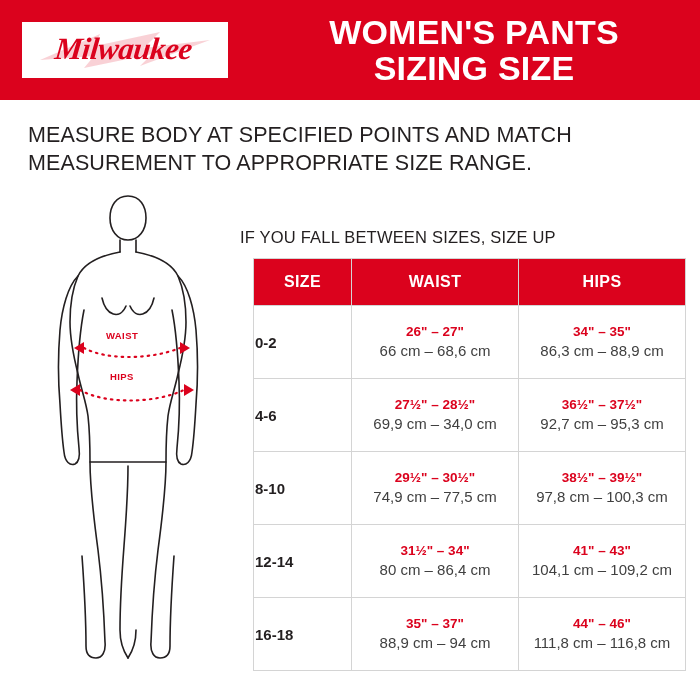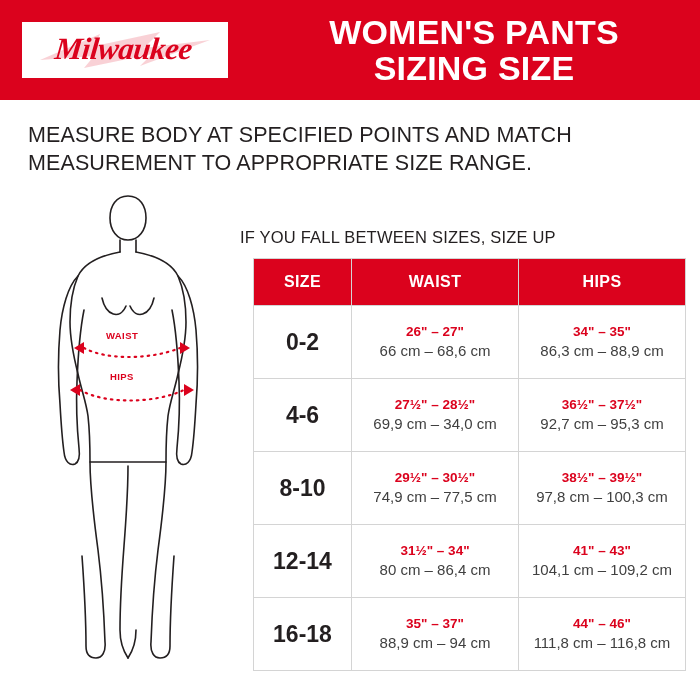--- a/index.html
+++ b/index.html
@@ -147,23 +147,22 @@
     font-weight: bold;
     height: 44px;
     letter-spacing: 0.4px;
     border: 1px solid #db021d;
   }
   col.c-size { width: 98px; }
   col.c-waist { width: 167px; }
   col.c-hips  { width: 167px; }
 
   td.size-cell {
-    text-align: center;
     vertical-align: middle;
-    font-size: 23px;
+    font-size: 15px;
     font-weight: bold;
     color: #231f20;
     height: 70px;
   }
   td.meas {
     text-align: center;
     vertical-align: middle;
     height: 70px;
     padding: 0;
   }

